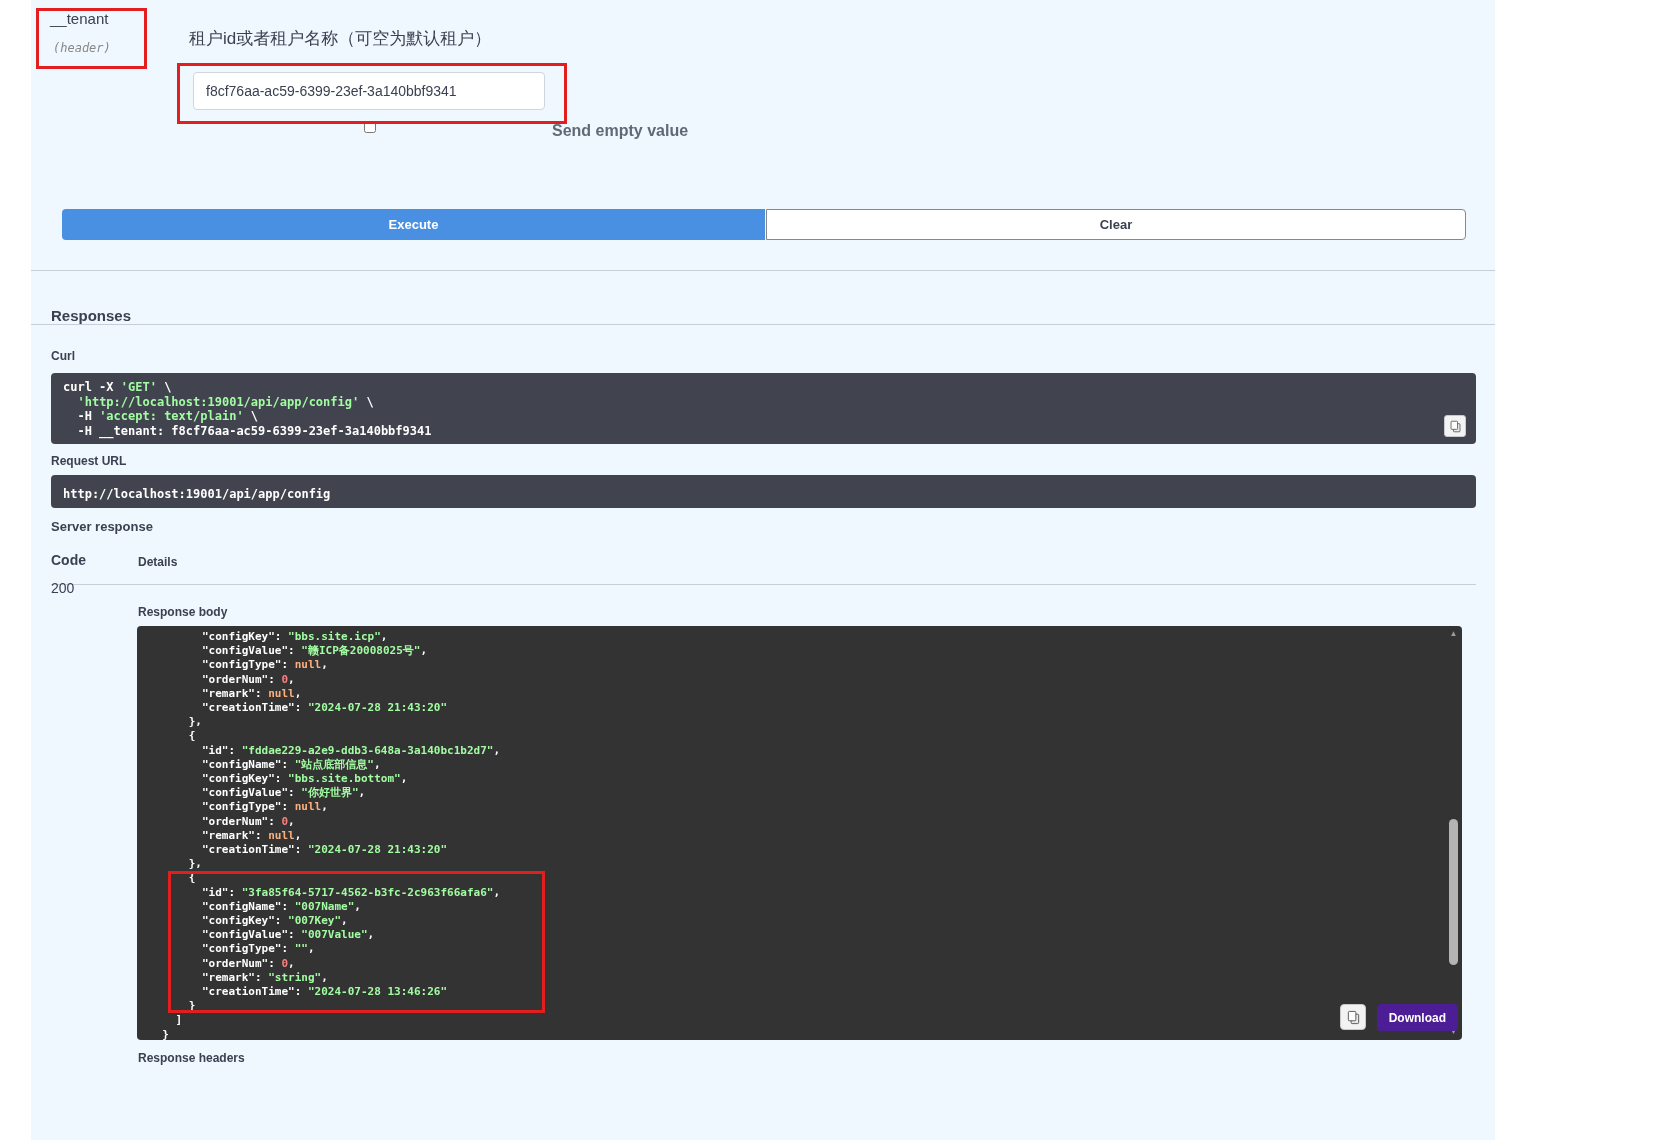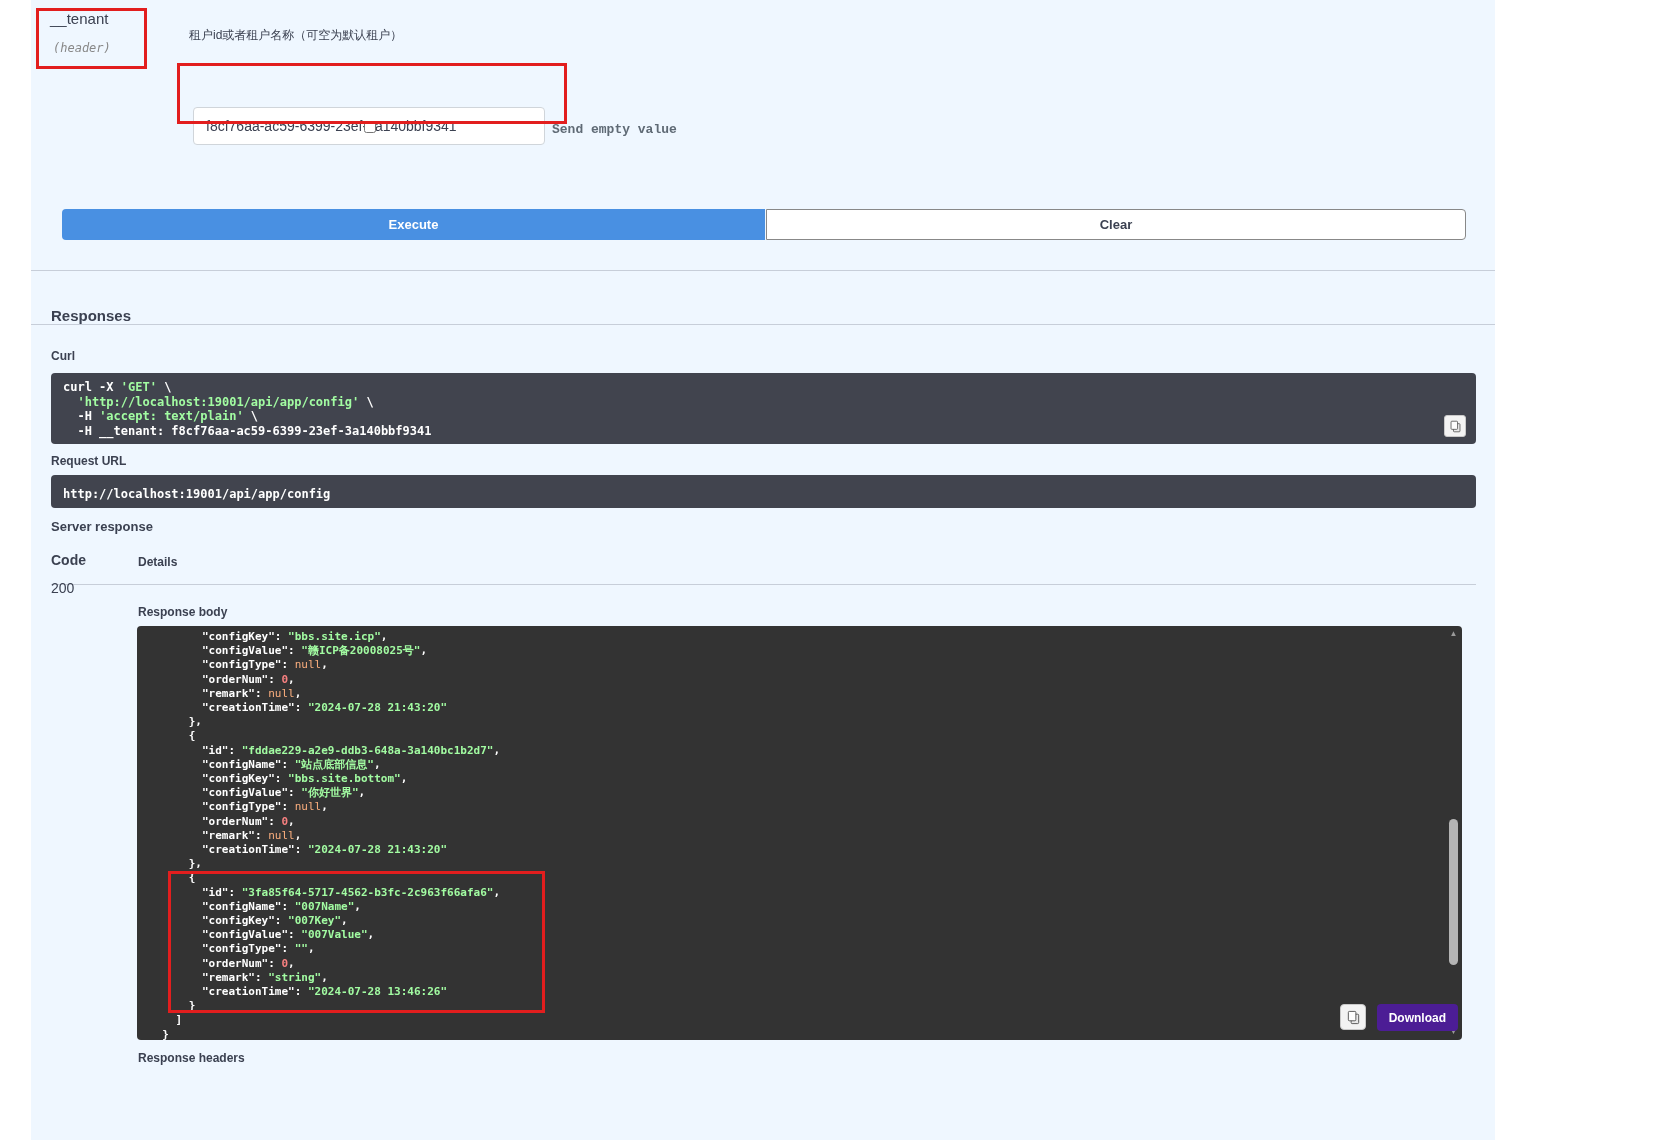--- a/index.html
+++ b/index.html
@@ -3,43 +3,43 @@
 <meta charset="utf-8">
 <style>
   * { box-sizing: border-box; margin: 0; padding: 0; }
   html,body { width:1667px; height:1140px; background:#ffffff; font-family:"Liberation Sans", sans-serif; color:#3b4151; overflow:hidden; }
   .page { position:relative; width:1667px; height:1140px; }
   .opblock { position:absolute; left:31px; top:0; width:1464px; height:1140px; background:#eff7ff; }
   .abs { position:absolute; }
 
   .param-name { font-size:15px; color:#3b4151; }
   .param-type { font-size:12px; font-style:italic; font-family:"DejaVu Sans Mono", monospace; color:#888; }
-  .param-desc { font-size:12px; color:#3b4151; }
+  .param-desc { font-size:17px; color:#3b4151; }
   .param-input { width:352px; height:38px; border:1px solid #d0d5da; border-radius:4px; background:#fff; padding:0 12px; font-size:14px; color:#3b4151; font-family:"Liberation Sans", sans-serif; }
-  .send-empty-label { font-size:13px; font-weight:bold; color:#5f6a75;font-family:Liberation Mono, monospace; }
+  .send-empty-label { font-size:16px; font-weight:bold; color:#5f6a75; }
   .empty-checkbox { width:12px; height:12px; }
 
   .btn { display:block; border:none; font-size:13px; font-weight:bold; cursor:pointer; text-align:center; font-family:"Liberation Sans", sans-serif; }
   .btn-execute { background:#4990e2; color:#fff; border-radius:4px 0 0 4px; }
   .btn-clear { background:#fff; color:#3b4151; border:1px solid #888; border-radius:0 4px 4px 0; }
 
   .hline { position:absolute; height:1px; background:rgba(59,65,81,.22); }
   .sec-title { font-size:15px; font-weight:bold; color:#3b4151; }
   .lbl { font-size:12px; font-weight:bold; color:#3b4151; }
   .lbl-md { font-size:13px; font-weight:bold; color:#3b4151; }
   .code-block { background:#41444e; border-radius:4px; padding:7px 12px; overflow:hidden; }
   .code-line { font-family:"DejaVu Sans Mono", monospace; font-size:12px; line-height:14.5px; white-space:pre; }
   .rb-block { background:#333333; border-radius:4px; overflow:hidden; position:absolute; }
   .rb-pre { padding:4px 0 4px 12px; }
   .rb-pre .code-line { font-size:11px; line-height:14.2px; }
   .tok-p { color:#ffffff; font-weight:bold; }
   .tok-k { color:#ffffff; font-weight:bold; }
   .tok-s { color:#a2fca2; font-weight:bold; }
   .tok-n { color:#f98181; font-weight:bold; }
-  .tok-u { color:#fcaf7e; font-weight:normal; }
+  .tok-u { color:#fcaf7e; font-weight:bold; }
   .mono-bold { font-family:"DejaVu Sans Mono", monospace; font-size:12px; font-weight:bold; color:#fff; }
 
   .copy-btn { position:absolute; width:22px; height:22px; background:#f3f3f3; border:1px solid #c9c9c9; border-radius:3px; display:flex; align-items:center; justify-content:center; cursor:pointer; }
   .copy-btn.big { width:26px; height:26px; border-radius:4px; }
   .download-btn { position:absolute; height:27px; padding:0 12px; background:#4c1d95; color:#fff; font-size:12px; font-weight:bold; border:none; border-radius:4px; cursor:pointer; font-family:"Liberation Sans", sans-serif; }
 
   .scrollbar { position:absolute; right:2px; top:3px; bottom:3px; width:13px; display:flex; flex-direction:column; align-items:center; }
   .sb-arrow { color:#9a9a9a; font-size:8px; line-height:10px; height:10px; cursor:pointer; }
   .sb-track { position:relative; flex:1; width:11px; }
   .sb-thumb { position:absolute; left:1px; width:9px; background:#b4b4b4; border-radius:5px; cursor:pointer; }
@@ -51,21 +51,21 @@
 </style>
 </head>
 <body>
 
 <div class="page">
   <div class="opblock">
 
     <div class="abs param-name" style="left:19px; top:10px;">__tenant</div>
     <div class="abs param-type" style="left:22px; top:41px;">(header)</div>
     <div class="abs param-desc" style="left:158px; top:27px;">租户id或者租户名称（可空为默认租户）</div>
-    <input class="abs param-input" style="left: 162px; top: 72px; margin-top: 35px;" value="f8cf76aa-ac59-6399-23ef-3a140bbf9341">
+    <input class="abs param-input" style="left: 162px; top: 72px;" value="f8cf76aa-ac59-6399-23ef-3a140bbf9341">
     <input type="checkbox" class="abs empty-checkbox" style="left: 333px; top: 121px;">
     <div class="abs send-empty-label" style="left:521px; top:122px;">Send empty value</div>
 
     <button class="abs btn btn-execute" style="left:31px; top:209px; width:703px; height:31px;">Execute</button>
     <button class="abs btn btn-clear" style="left:735px; top:209px; width:700px; height:31px;">Clear</button>
 
     <div class="hline" style="left:0; top:270px; width:1464px;"></div>
     <div class="abs sec-title" style="left:20px; top:287px;margin-top:20px;">Responses</div>
     <div class="hline" style="left:0; top:324px; width:1464px;"></div>
 

